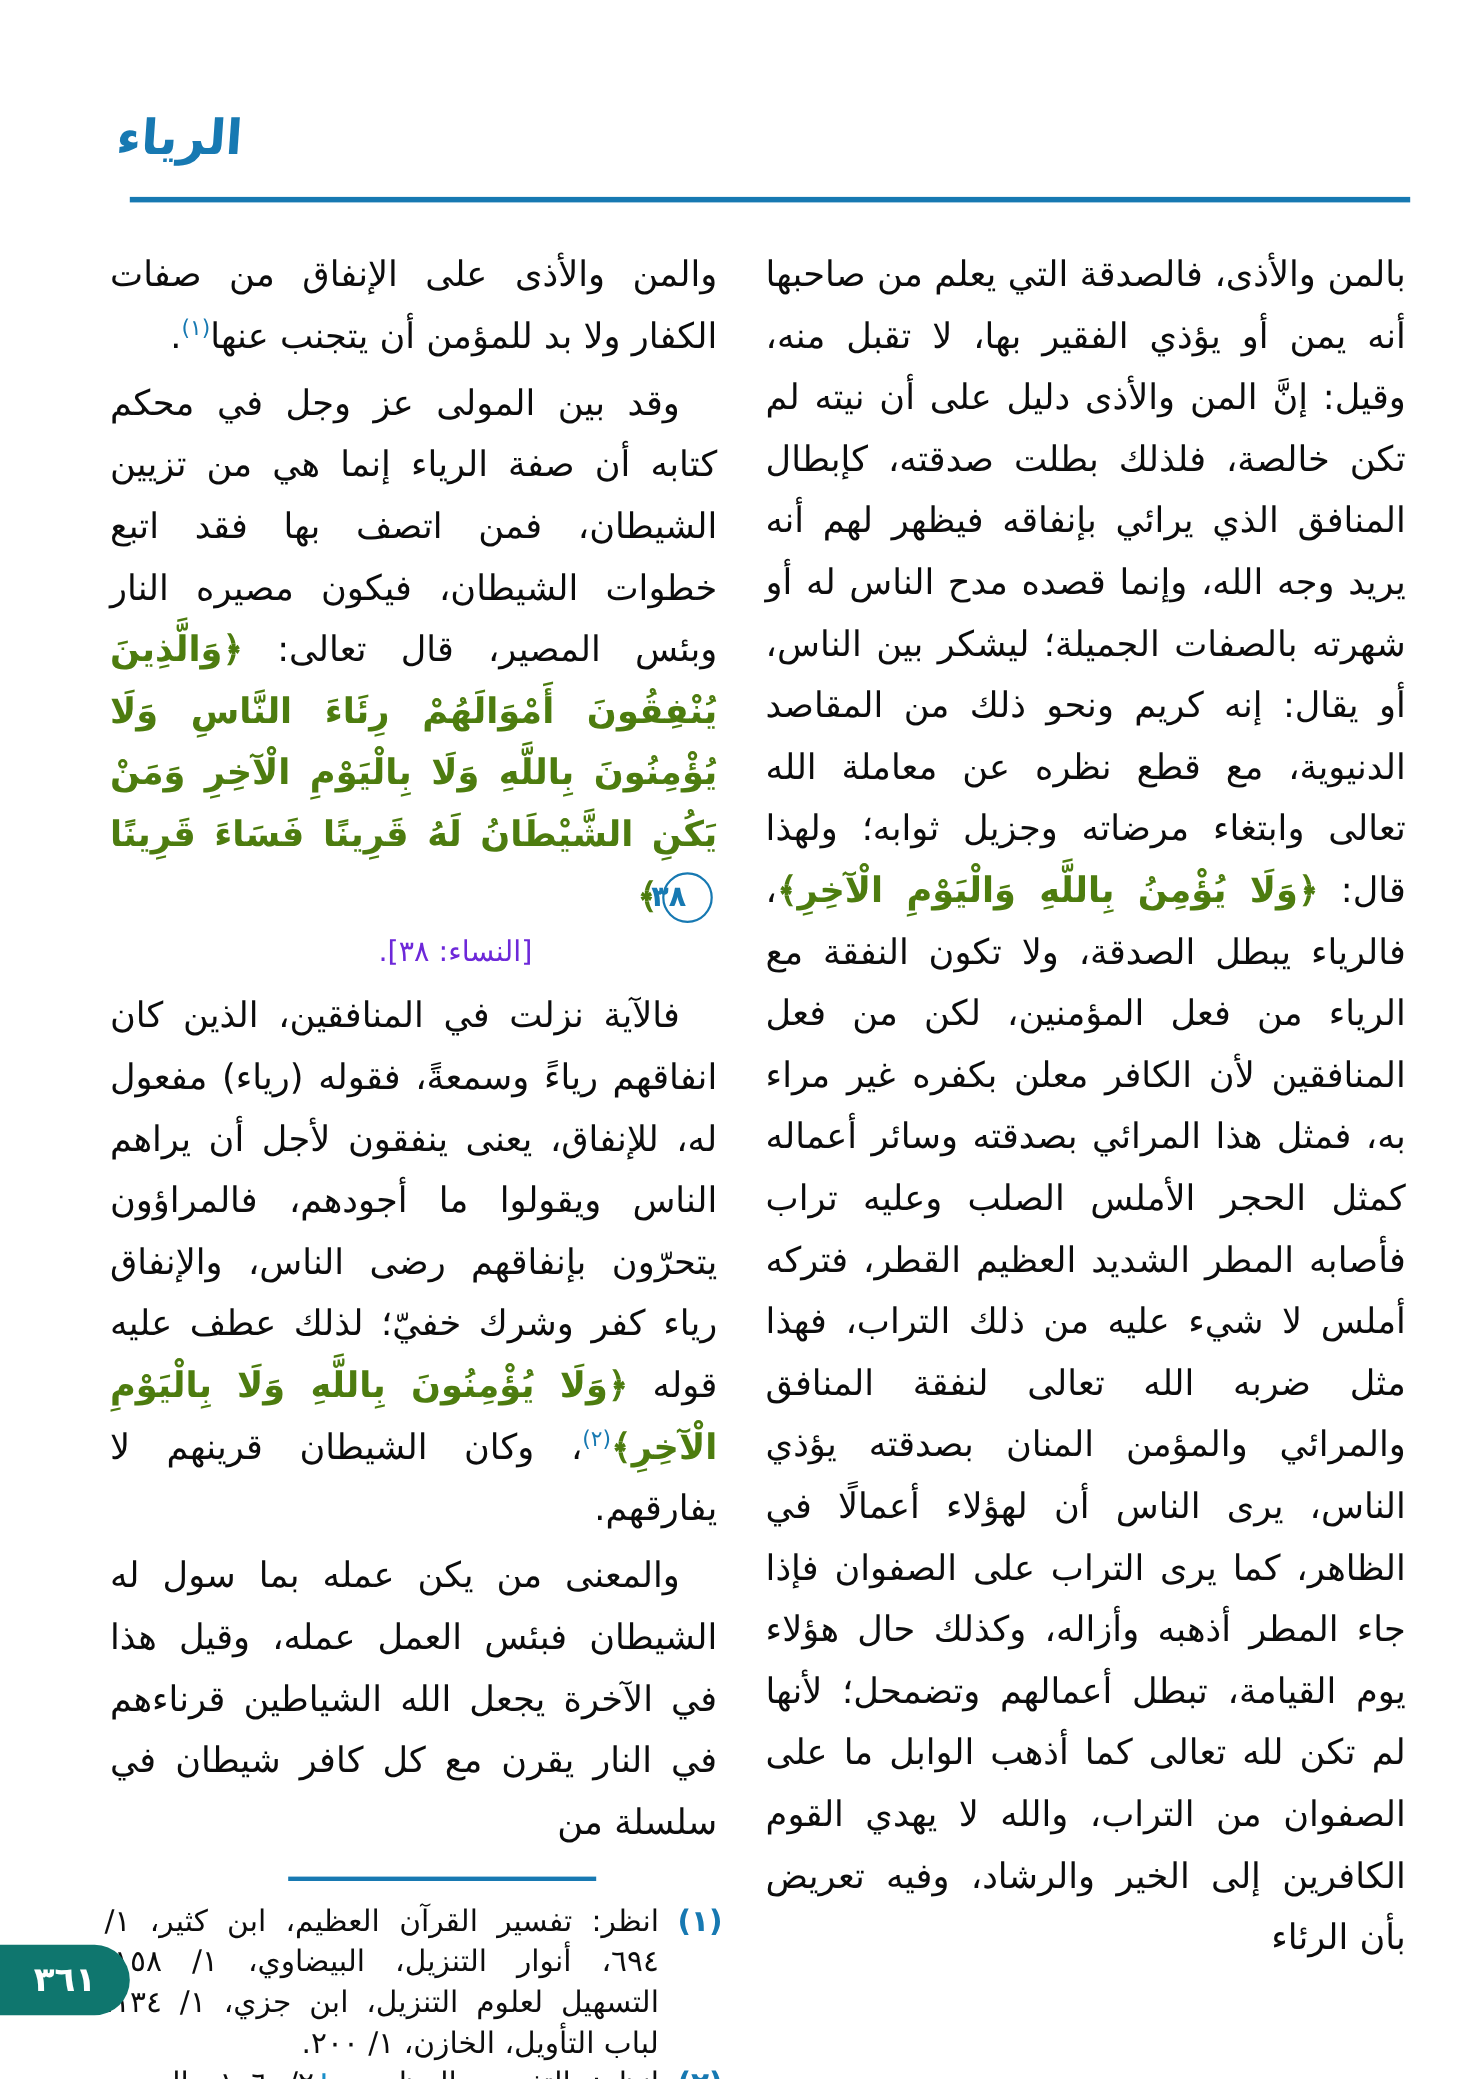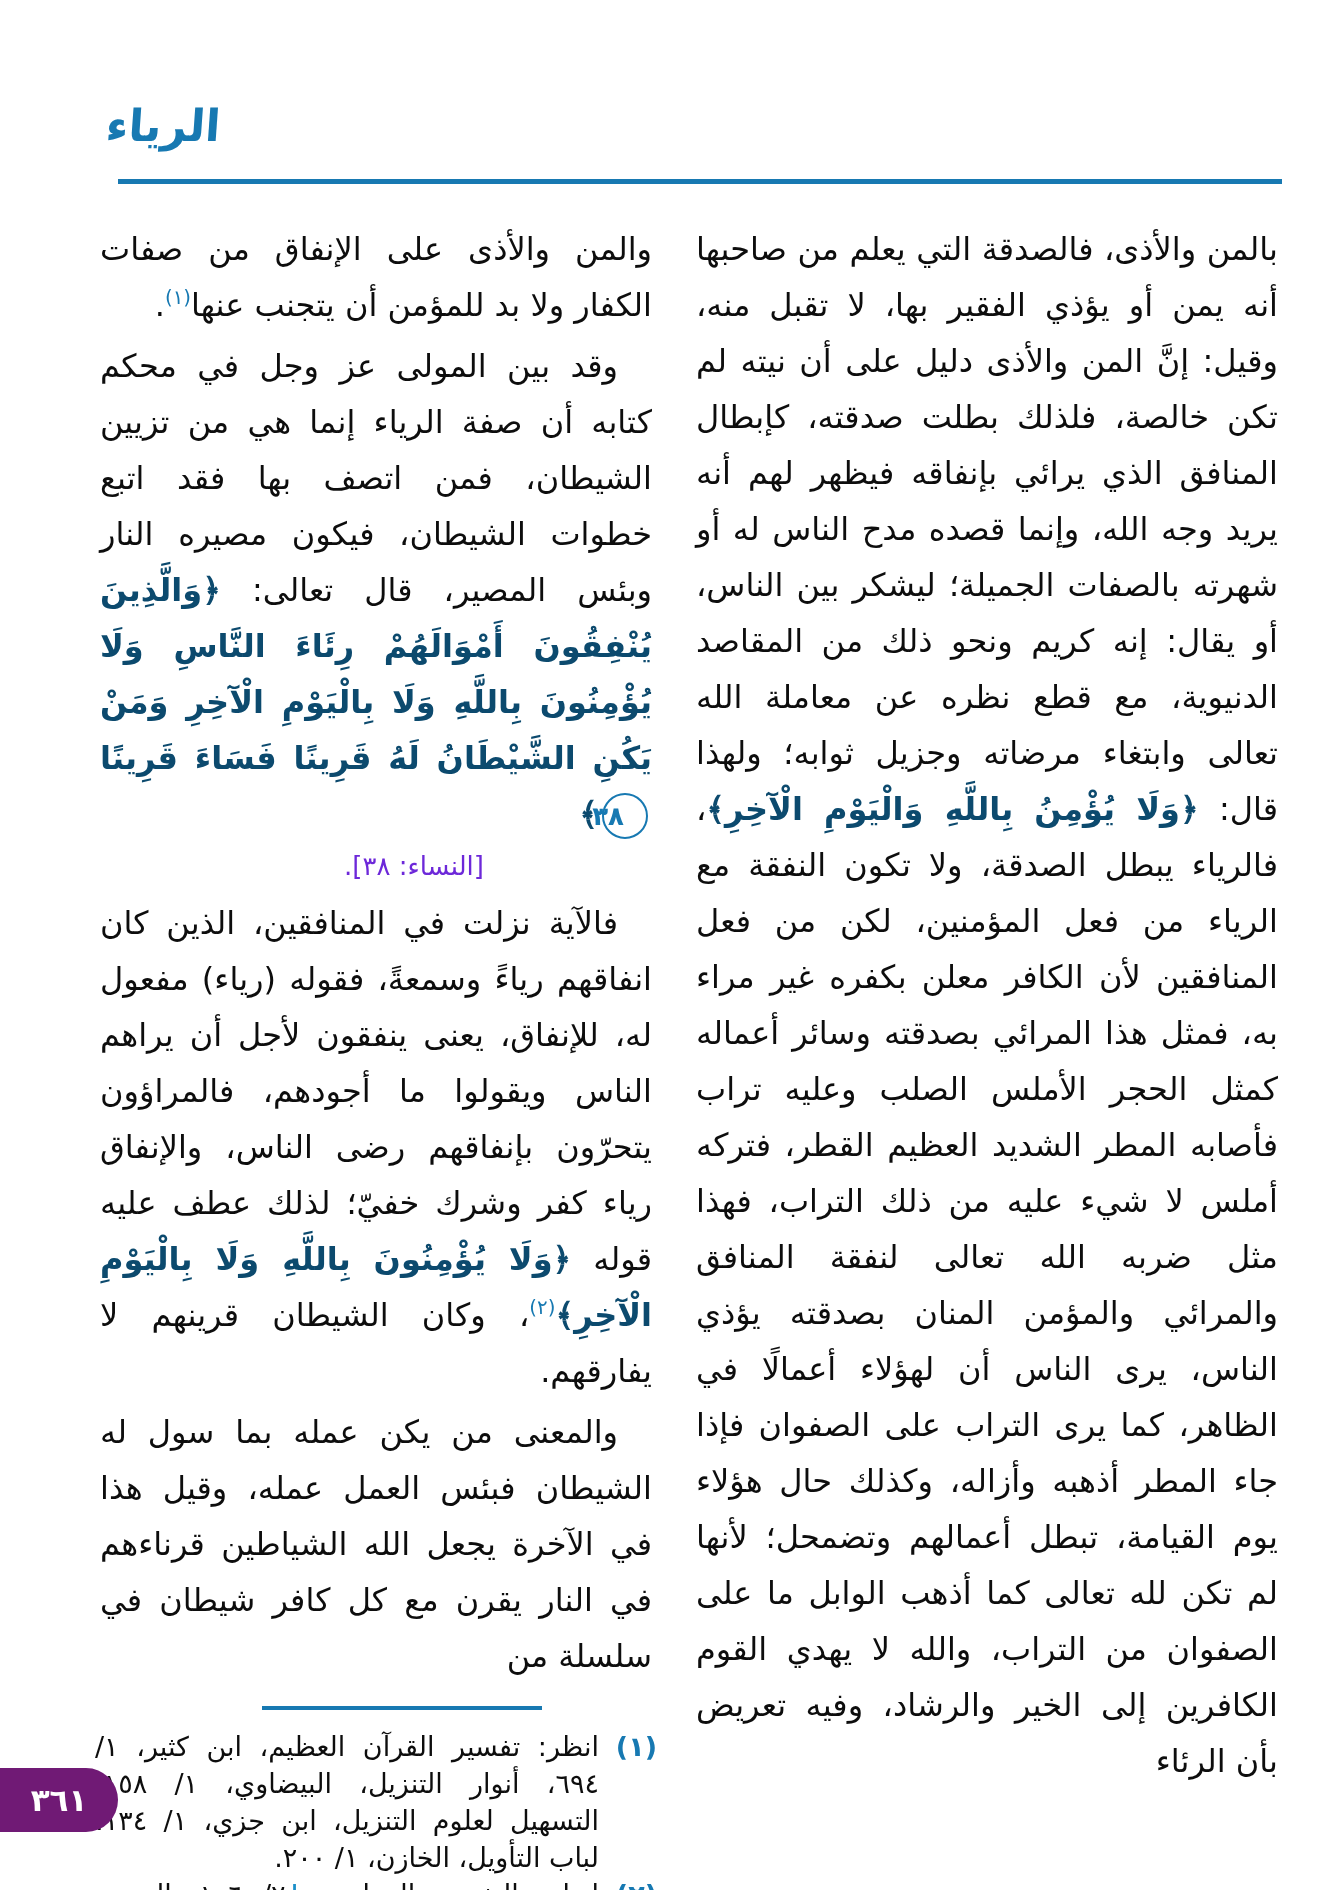--- a/index.html
+++ b/index.html
@@ -31,21 +31,21 @@
     top:216px;left:95px;
     width:1188px;
     display:flex;
     gap:34px;
   }
   .col{font-size:32px;line-height:56px;text-align:justify;}
   .col-right{width:592px;}
   .col-left{width:562px;}
   .col p{margin:5px;}
   .col p.indent{text-indent:34px;}
-  .quran{color:#0c4a6e;font-weight:bold;}
+  .quran{color:#4d7c0f;font-weight:bold;}
   .fn-ref{color:#1779b2;font-size:0.62em;vertical-align:super;line-height:0;}
   .ayah-badge{
     display:inline-flex;align-items:center;justify-content:center;
     width:42px;height:42px;
     border:2px solid #1779b2;border-radius:50%;
     font-size:26px;color:#1779b2;font-weight:bold;
     vertical-align:middle;margin:0 4px;
   }
   .verse-ref{
     display:block;
@@ -69,21 +69,21 @@
     flex:0 0 58px;
     color:#1779b2;
     font-weight:bold;
     text-align:right;
   }
   .fn-text{flex:1;}
   .page-tab{
     position:absolute;
     top:1768px;left:0;
     width:118px;height:64px;
-    background:#701a75;
+    background:#0f766e;
     border-radius:0 32px 32px 0;
     display:flex;align-items:center;justify-content:center;
     color:#ffffff;font-size:31px;font-weight:bold;
   }
   .site-link{
     position:absolute;
     top:1879px;left:155px;
     direction:ltr;
     font-family:"Liberation Sans",sans-serif;
     font-size:31px;

